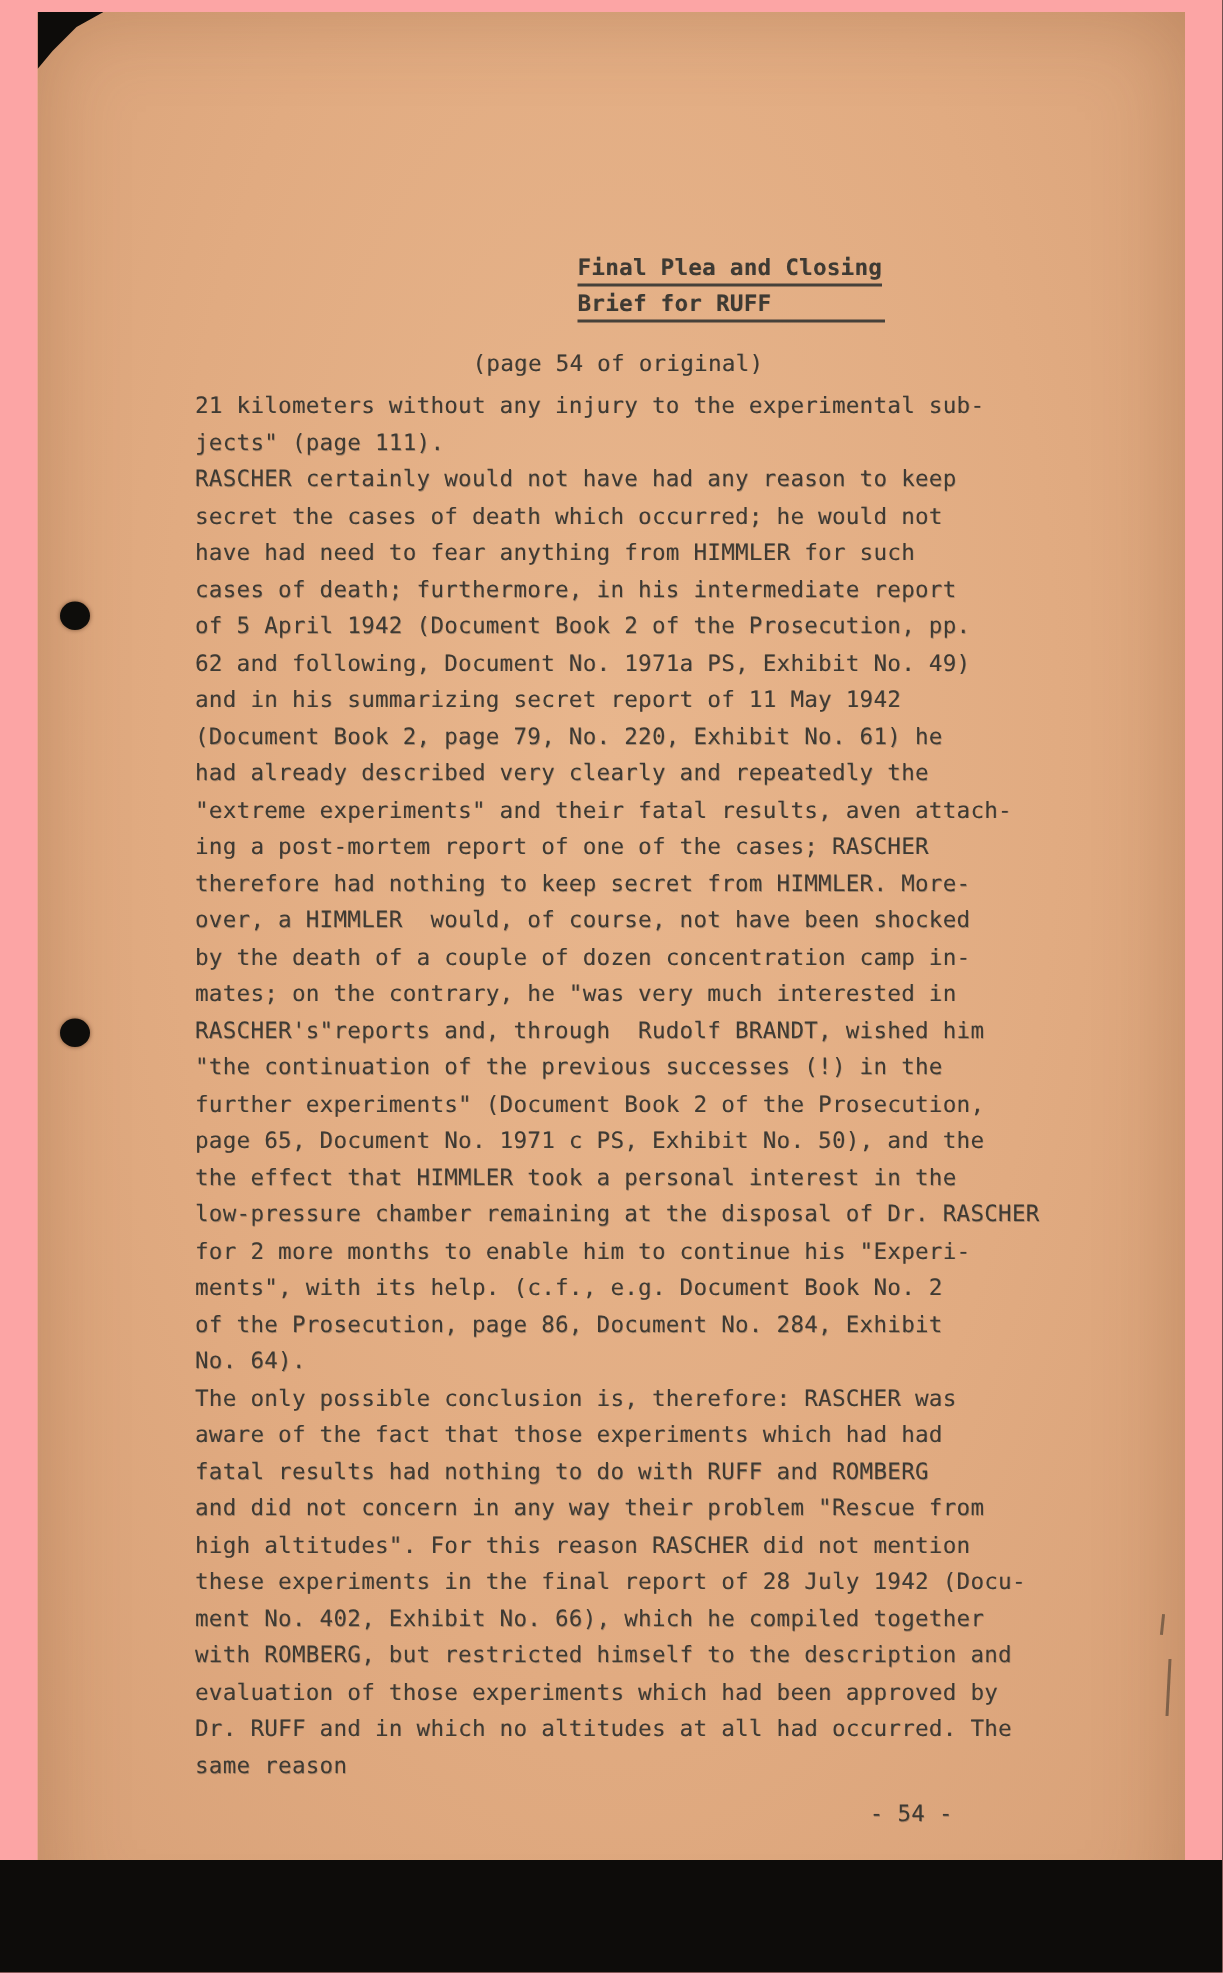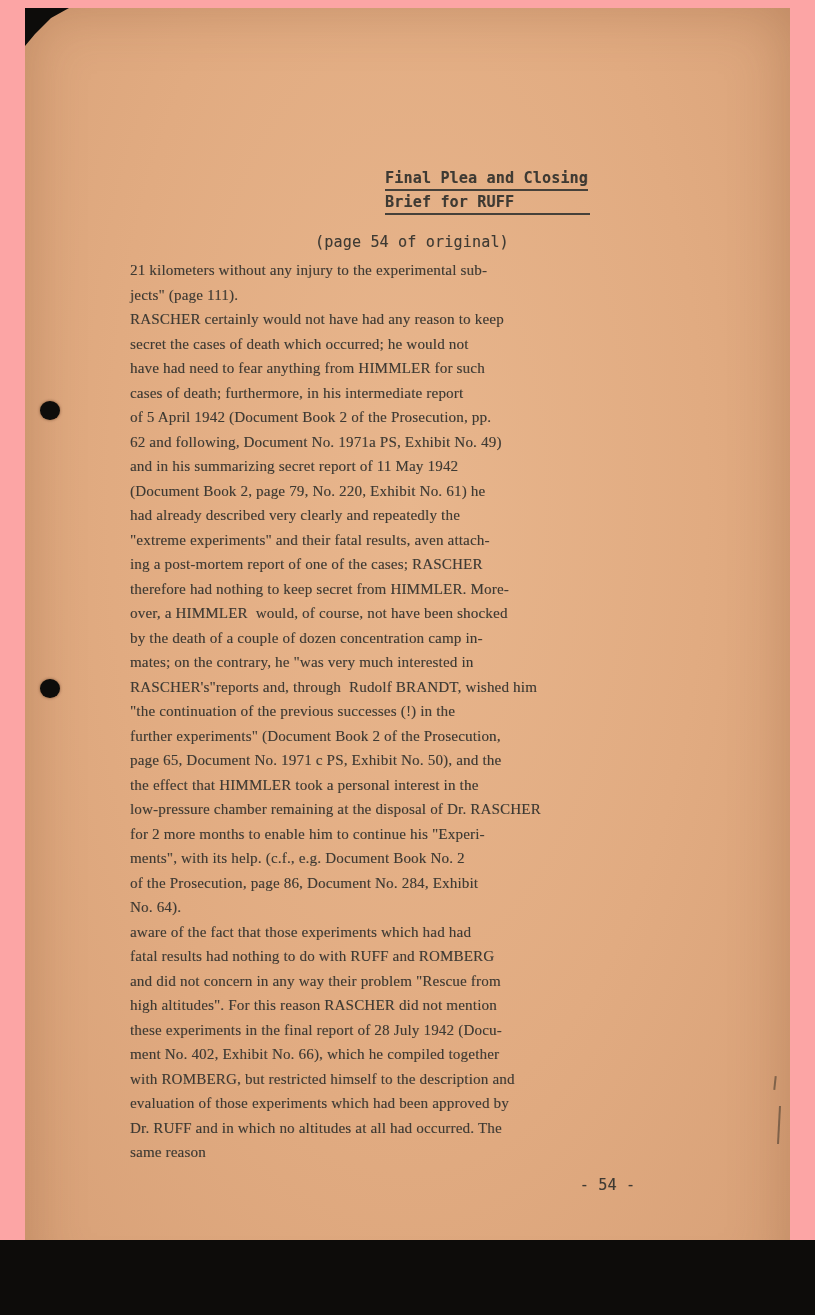--- a/index.html
+++ b/index.html
@@ -78,21 +78,20 @@
     line-height: 24px;
   }
   .body-text {
     margin-top: 4px;
     margin-left: 105px;
     width: 620px;
   }
   .body-line {
     line-height: 24.5px;
     white-space: pre;
-    font-family: Liberation Serif, serif;
   }
   .footer {
     margin-top: 8px;
     margin-left: 400px;
     line-height: 24px;
     text-align: center;
   }
 </style>
 </head>
 <body>
@@ -134,20 +133,21 @@
           <div class="body-line">RASCHER's"reports and, through  Rudolf BRANDT, wished him</div>
           <div class="body-line">"the continuation of the previous successes (!) in the</div>
           <div class="body-line">further experiments" (Document Book 2 of the Prosecution,</div>
           <div class="body-line">page 65, Document No. 1971 c PS, Exhibit No. 50), and the</div>
           <div class="body-line">the effect that HIMMLER took a personal interest in the</div>
           <div class="body-line">low-pressure chamber remaining at the disposal of Dr. RASCHER</div>
           <div class="body-line">for 2 more months to enable him to continue his "Experi-</div>
           <div class="body-line">ments", with its help. (c.f., e.g. Document Book No. 2</div>
           <div class="body-line">of the Prosecution, page 86, Document No. 284, Exhibit</div>
           <div class="body-line">No. 64).</div>
+          <div class="body-line">The only possible conclusion is, therefore: RASCHER was</div>
           <div class="body-line">aware of the fact that those experiments which had had</div>
           <div class="body-line">fatal results had nothing to do with RUFF and ROMBERG</div>
           <div class="body-line">and did not concern in any way their problem "Rescue from</div>
           <div class="body-line">high altitudes". For this reason RASCHER did not mention</div>
           <div class="body-line">these experiments in the final report of 28 July 1942 (Docu-</div>
           <div class="body-line">ment No. 402, Exhibit No. 66), which he compiled together</div>
           <div class="body-line">with ROMBERG, but restricted himself to the description and</div>
           <div class="body-line">evaluation of those experiments which had been approved by</div>
           <div class="body-line">Dr. RUFF and in which no altitudes at all had occurred. The</div>
           <div class="body-line">same reason</div>

